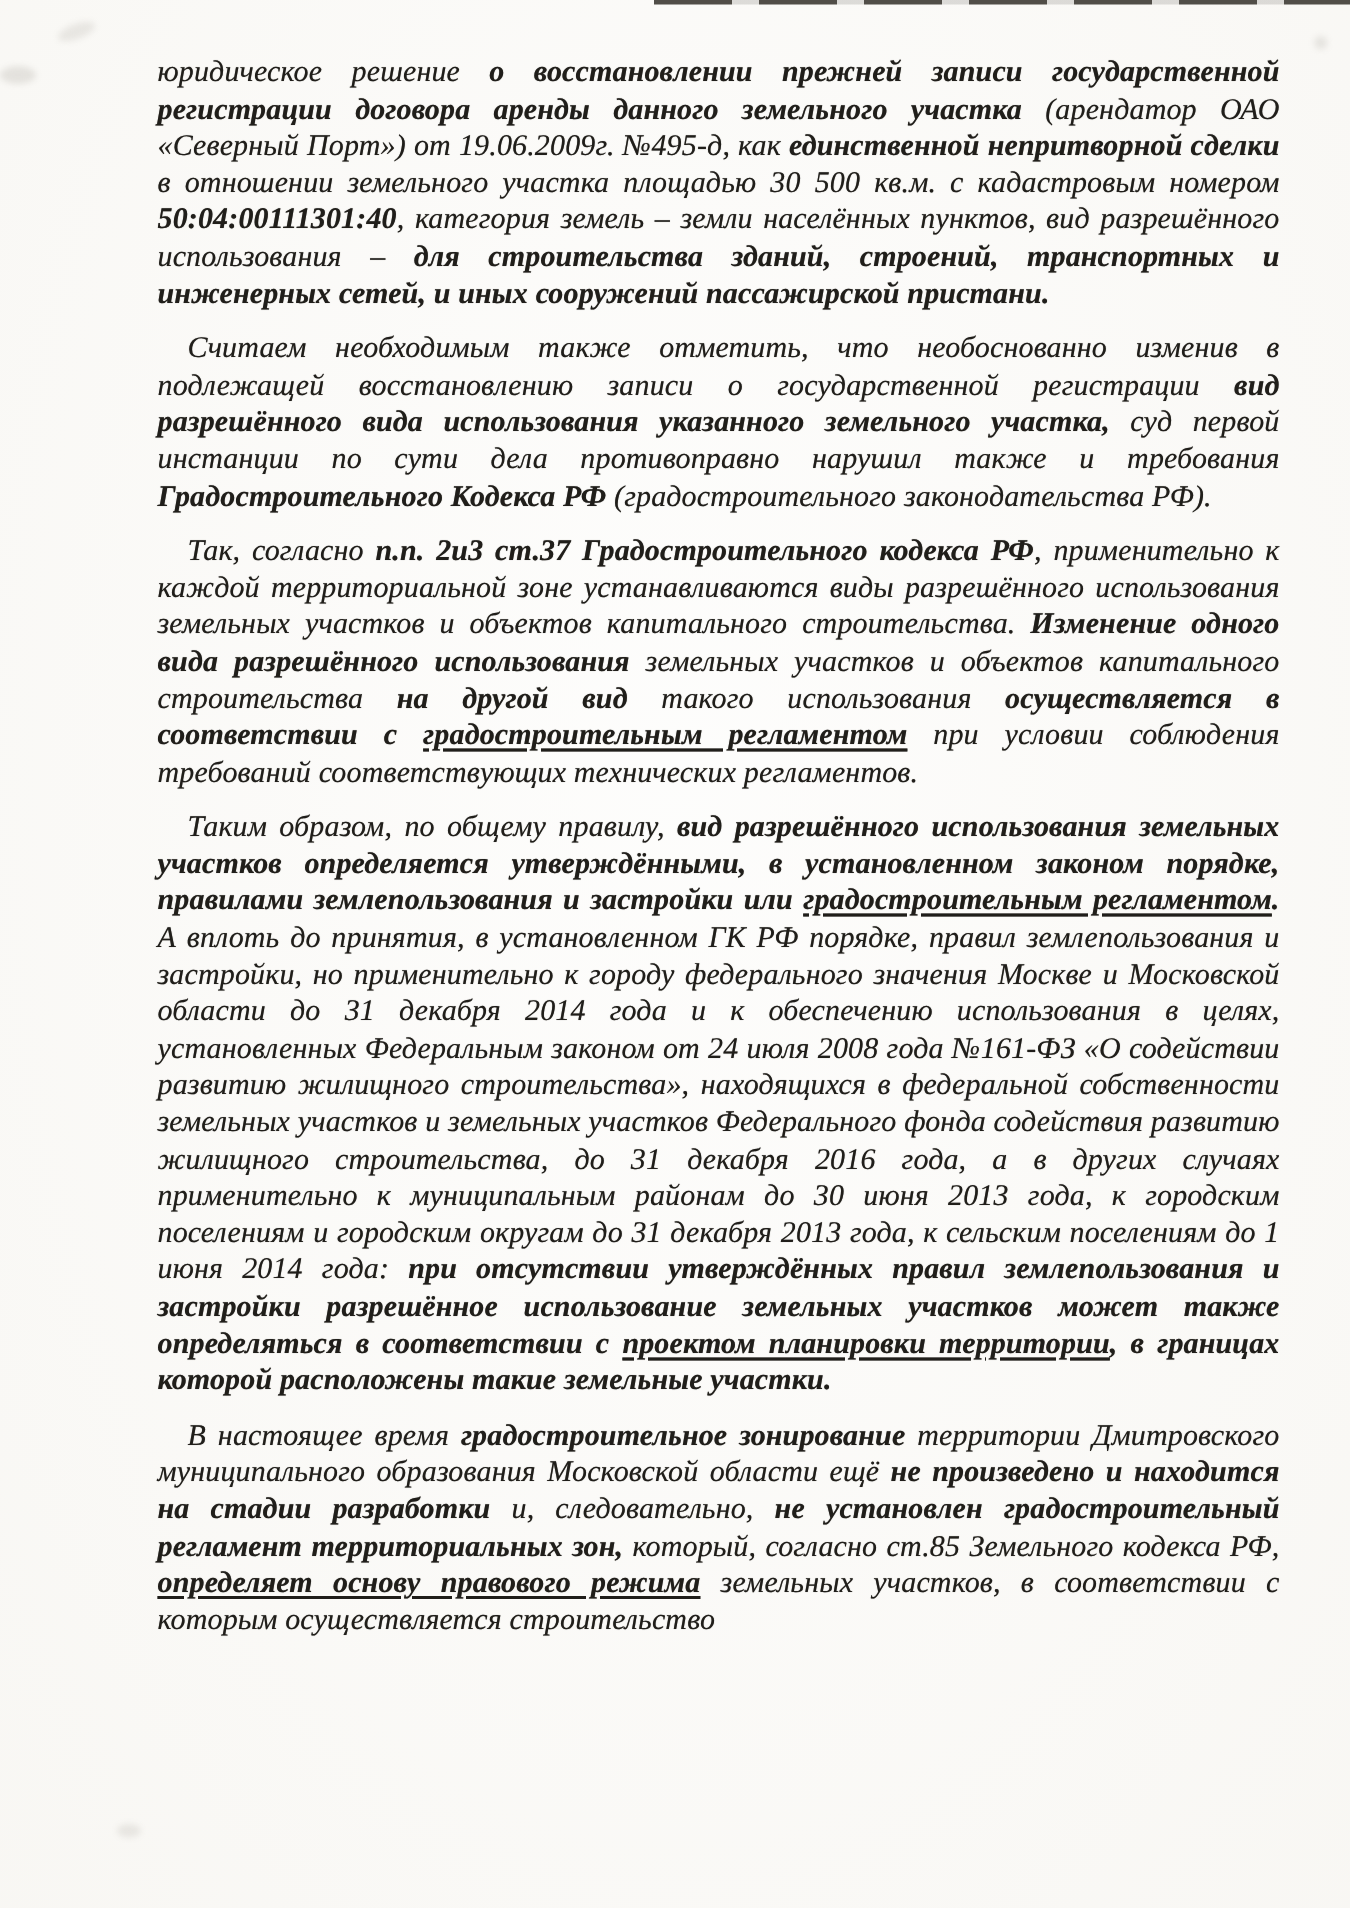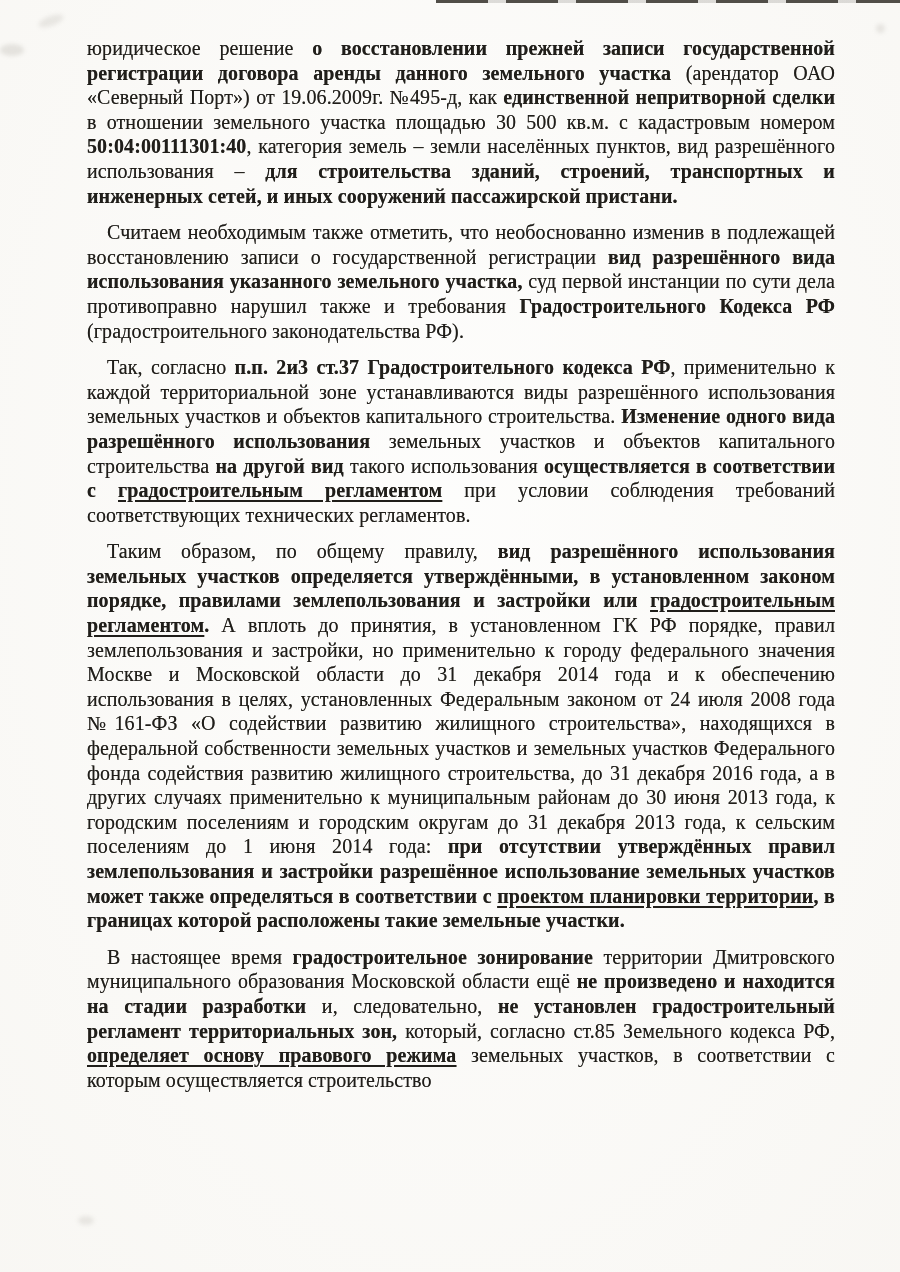--- a/index.html
+++ b/index.html
@@ -16,29 +16,30 @@
   }
   .page {
     position: absolute;
     inset: 0;
     background:
       radial-gradient(ellipse at 50% 40%, rgba(255,255,255,0.6), rgba(240,238,233,0.25)),
       #fbfaf7;
   }
   .doc {
     position: absolute;
-    left: 87px;
+    left: 105px;
     top: 36px;
     width: 748px;
     font-size: 20px;
     line-height: 24.6px;
     color: #201e1a;
     text-align: justify;
     letter-spacing: 0.1px;
     text-shadow: 0 0 0.5px rgba(32,30,26,0.65);
+    font-style: italic;
   }
   .doc p {
     margin: 0 0 12px 0;
   }
   .doc p.indent {
     text-indent: 20px;
   }
   .b { font-weight: bold; }
   .u {
     text-decoration: underline;

